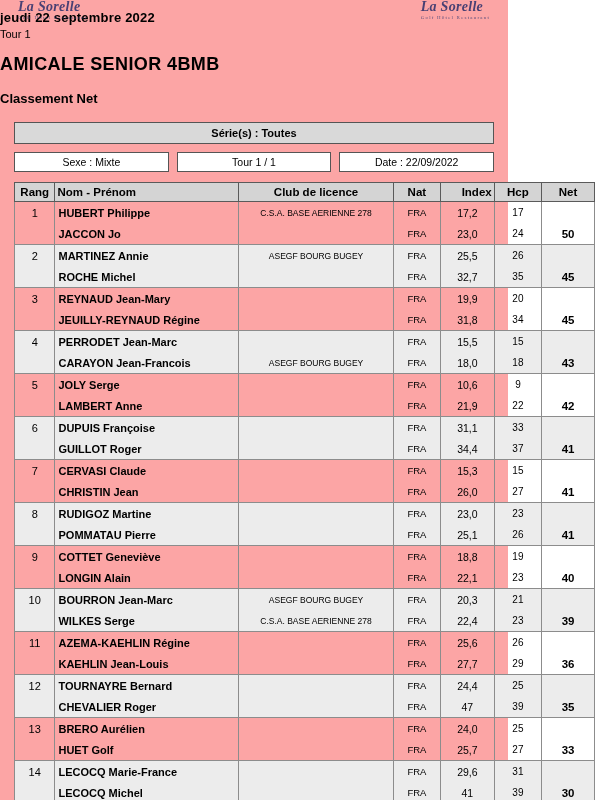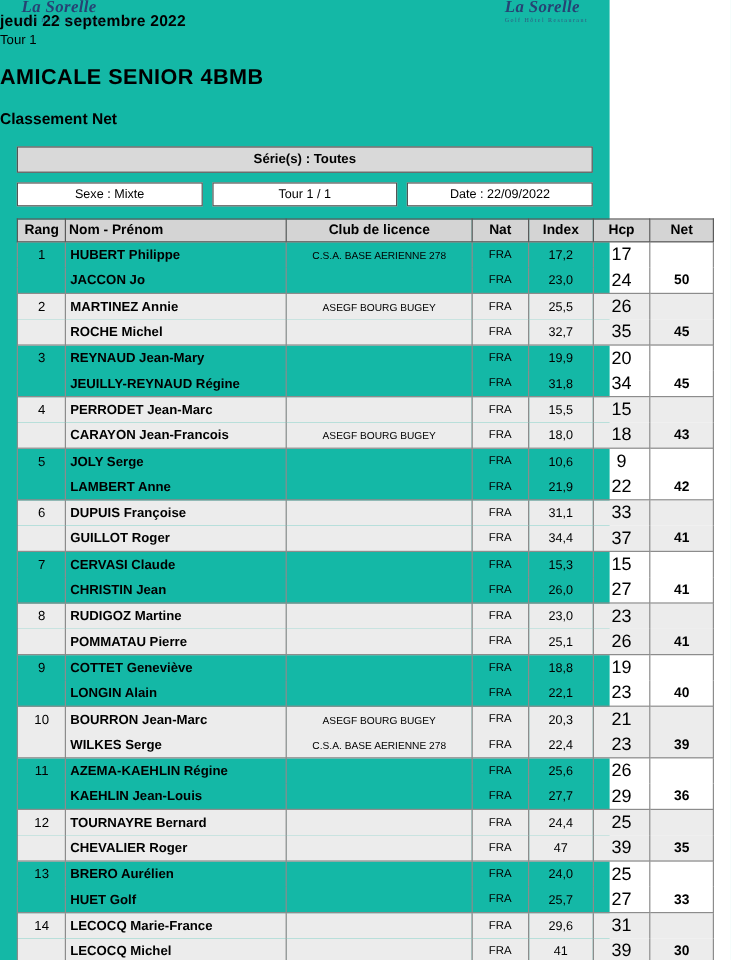--- a/index.html
+++ b/index.html
@@ -12,21 +12,21 @@
     height: 800px;
     font-family: "Liberation Sans", sans-serif;
     color: #000000;
     position: relative;
     overflow: hidden;
   }
   .page {
     width: 508px;
     height: 800px;
     position: relative;
-    background: #14b8a6;
+    background: #fca5a5;
   }
 
   
   .logo {
     position: absolute;
     top: 0;
     font-family: "Liberation Serif", serif;
     color: #2a2f6b;
     line-height: 1.05;
     opacity: 0.85;
@@ -120,28 +120,28 @@
   }
   tr.pair-top td { border-top: 1px solid #8c8c8c; }
   tr.pair-bot td { border-bottom: 1px solid #8c8c8c; }
   tr.shaded td { background: #ececec; }
 
   td.c-rank { width: 34px; text-align: center; font-size: 11px; }
   td.c-name { width: 185px; font-weight: bold; font-size: 11px; }
   td.c-club { width: 155px; text-align: center; font-size: 8.5px; }
   td.c-nat  { width: 42px; text-align: center; font-size: 9.5px; }
   td.c-index{ width: 48px; text-align: center; font-size: 10.5px; }
-  td.c-hcp  { width: 42px; text-align: center; font-size: 15px; }
+  td.c-hcp  { width: 42px; text-align: center; font-size: 10px; }
   td.c-net  { width: 48px; text-align: center; font-weight: bold; font-size: 11.5px; }
 
   th.h-rank { width: 34px; margin-left: 20px; }
   th.h-name { width: 185px; text-align: left; padding-left: 6px; }
   th.h-club { width: 155px; }
   th.h-nat  { width: 42px; }
-  th.h-index{ width: 48px; }
+  th.h-index{ width: 48px; text-align: right; }
   th.h-hcp  { width: 42px; }
   th.h-net  { width: 48px; }
 </style>
 </head>
 <body>
 
 <div class="page">
 
   <div class="logo left">
     <span class="big">La Sorelle</span>

